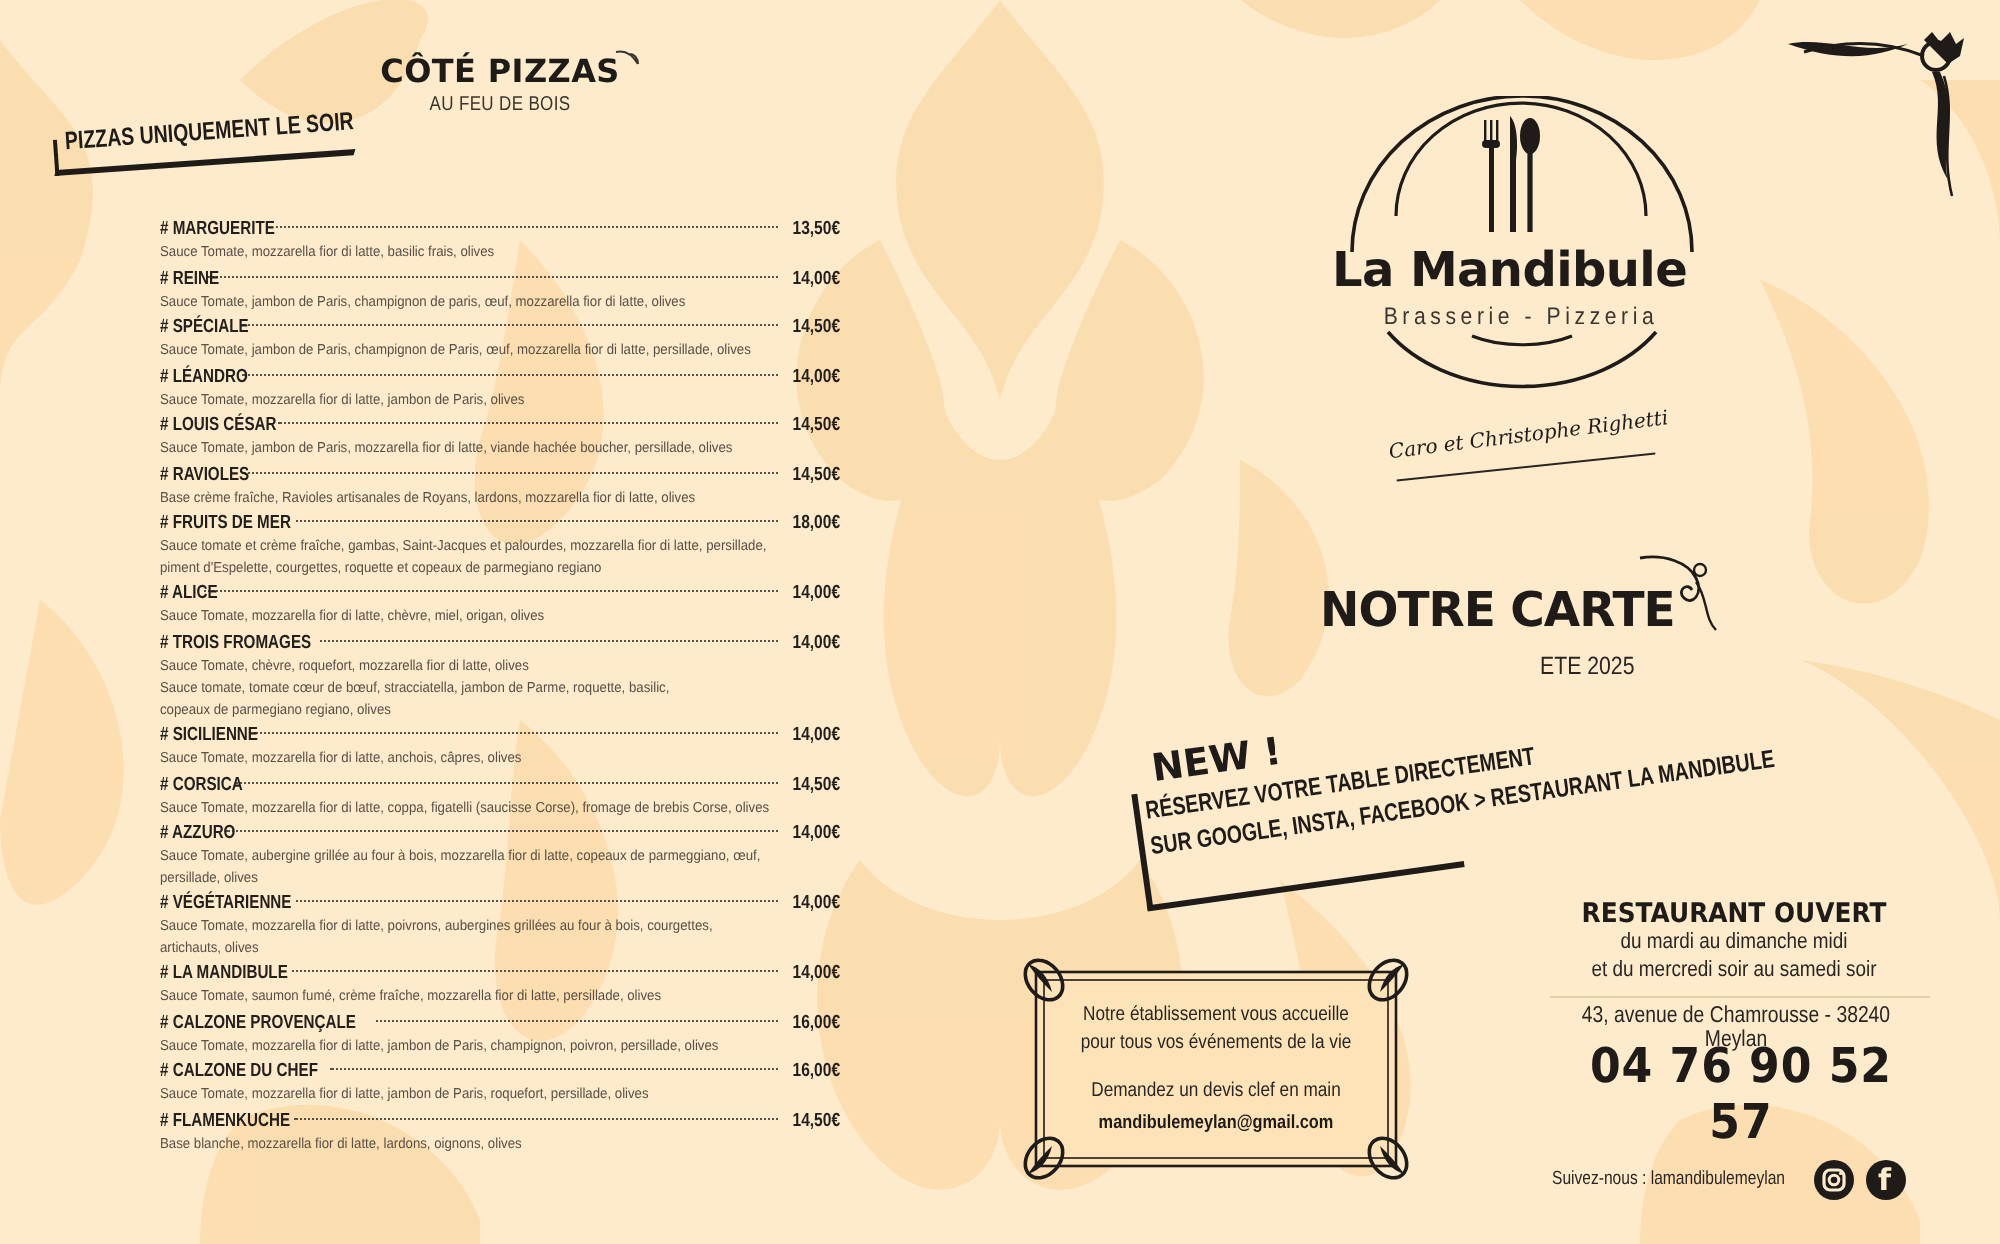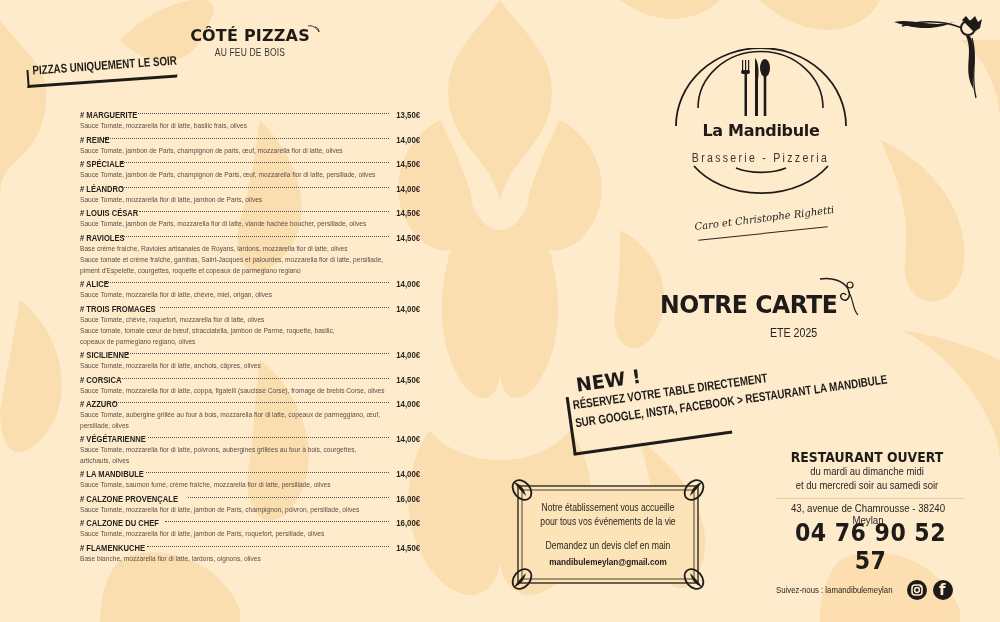--- a/index.html
+++ b/index.html
@@ -54,22 +54,22 @@
     .price { white-space: nowrap; font-size: 9.5px; transform: scaleX(0.82); transform-origin: right; display: inline-block; }
     .desc {
       font-family: "Liberation Sans", sans-serif; font-size: 7.2px; color: #5a4f46; line-height: 10.5px;
       transform: scaleX(0.92); transform-origin: left; white-space: nowrap;
     }
 
     
     .corner-orn { left: 892px; top: 14px; }
     .logo { left: 668px; top: 48px; width: 185px; height: 150px; }
     .logo-name {
-      position: absolute; left: -2px; top: 73px; width: 190px; text-align: center;
-      font-family: "DejaVu Sans", sans-serif; font-weight: bold; font-size: 16px; color: #1f1b18; letter-spacing: -0.3px;
+      position: absolute; left: -2px; top: 73px; width: 190px; text-align: left;
+      font-family: "DejaVu Sans", sans-serif; font-weight: bold; font-size: 24px; color: #1f1b18; letter-spacing: -0.3px;
     }
     .logo-sub {
       position: absolute; left: 0; top: 103px; width: 185px; text-align: center;
       font-family: "Liberation Sans", sans-serif; font-size: 12px; color: #3b3530; letter-spacing: 2.6px;
       transform: scaleX(0.88);
     }
     .signature {
       left: 694px; top: 212px; width: 150px;
       font-family: "DejaVu Serif", serif; font-style: italic; font-size: 10px; color: #1f1b18;
       transform: rotate(-7deg);
@@ -228,20 +228,25 @@
     </div>
     <div class="item">
       <div class="item-head">
         <span class="item-name"># RAVIOLES</span>
         <span class="dots"></span>
         <span class="price">14,50€</span>
       </div>
       <div class="desc">Base crème fraîche, Ravioles  artisanales de Royans, lardons, mozzarella fior di latte, olives</div>
     </div>
     <div class="item">
+      <div class="item-head">
+        <span class="item-name"># FRUITS DE MER</span>
+        <span class="dots"></span>
+        <span class="price">18,00€</span>
+      </div>
       <div class="desc">Sauce tomate et crème fraîche, gambas, Saint-Jacques et palourdes, mozzarella fior di latte, persillade,</div>
       <div class="desc">piment d'Espelette, courgettes, roquette et copeaux de parmegiano regiano</div>
     </div>
     <div class="item">
       <div class="item-head">
         <span class="item-name"># ALICE</span>
         <span class="dots"></span>
         <span class="price">14,00€</span>
       </div>
       <div class="desc">Sauce Tomate, mozzarella fior di latte, chèvre, miel, origan, olives</div>

